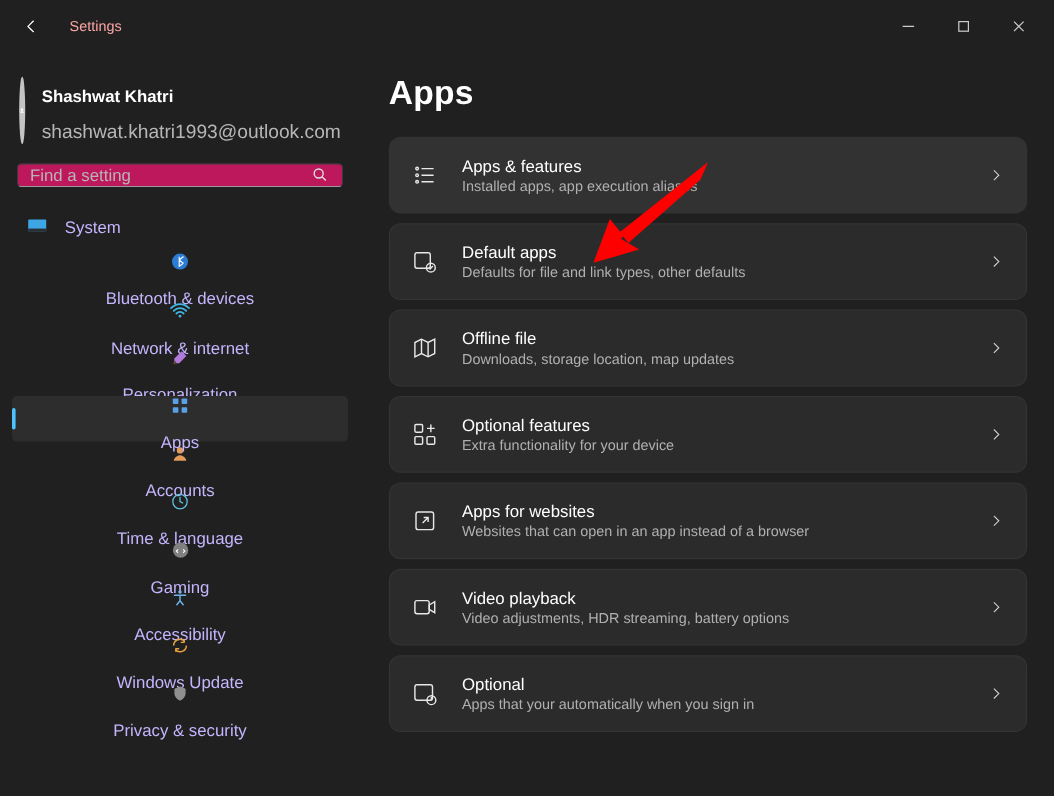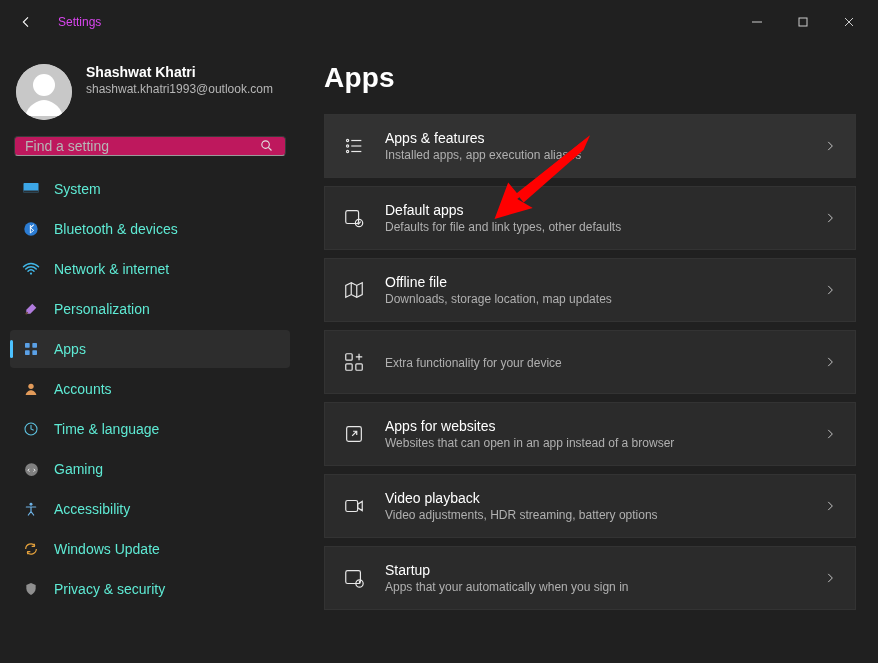--- a/index.html
+++ b/index.html
@@ -15,53 +15,53 @@
     }
     .titlebar {
       display: flex;
       align-items: center;
       justify-content: space-between;
       height: 44px;
       padding: 0 6px 0 16px;
     }
     .titlebar-left { display: flex; align-items: center; gap: 18px; }
     .back-btn { width: 20px; height: 20px; display:flex; align-items:center; justify-content:center; color:#fff; cursor:pointer; }
-    .app-title { font-size: 12px; color: #d946ef; margin-left: 4px; }
+    .app-title { font-size: 12px; color: #fca5a5; margin-left: 4px; }
     .win-controls { display: flex; }
     .win-btn { width: 46px; height: 32px; display:flex; align-items:center; justify-content:center; color:#ccc; cursor:pointer; }
 
     .content { display: flex; height: calc(100% - 44px); }
     .sidebar { width: 300px; padding: 12px 8px; }
-    .user-block { display:flex; align-items:flex-start; gap: 14px; padding: 8px 8px 16px 8px; }
+    .user-block { display:flex; align-items:flex-end; gap: 14px; padding: 8px 8px 16px 8px; }
     .avatar { width: 56px; height: 56px; border-radius: 50%; background: #c4c4c4; display:flex; align-items:center; justify-content:center; overflow:hidden;}
     .avatar svg { width: 56px; height: 56px; }
     .user-name { font-size: 14px; font-weight:600; }
-    .user-email { font-size: 12px; color: #b6b6b6; margin-top:2px; }
+    .user-email { font-size: 16px; color: #b6b6b6; margin-top:14px; }
     .search-wrap { padding: 0 6px 14px 6px; }
     .search {
       width: 100%; height: 20px; background: #be185d; border: 1px solid #3a3a3a; border-bottom: 1px solid #9a9a9a;
       border-radius: 4px; display:flex; align-items:center; padding: 0 10px; color:#c7c7c7;
     }
     .search input { flex:1; background:transparent; border:none; outline:none; color:#fff; font-size:14px; }
     .search input::placeholder { color:#b6b6b6; }
     .search .sicon { width:16px; height:16px; color:#e2e2e2; }
 
     .nav { list-style:none; padding: 0 2px; }
-    .nav-item { display:flex; align-items:center; gap: 14px; height: 38px; padding: 0 12px; border-radius: 4px; cursor:pointer; font-size:14px; color:#5eead4;}
+    .nav-item { display:flex; align-items:center; gap: 14px; height: 38px; padding: 0 12px; border-radius: 4px; cursor:pointer; font-size:14px; color:#c4b5fd;}
     .nav-item.selected { background: #2d2d2d; position: relative; }
     .nav-item.selected::before {
       content:""; position:absolute; left:0; top:10px; bottom:10px; width:3px; background:#4cc2ff; border-radius:3px;
     }
     .nav-icon { width:18px; height:18px; display:flex; align-items:center; justify-content:center; }
-    .nav-item + .nav-item { margin-top: 2px; }
+    .nav-item + .nav-item { margin-top: 2px; flex-direction: column; }
 
     .main { flex:1; padding: 18px 22px 16px 24px; overflow:auto; }
     .page-title { font-size: 28px; font-weight:600; margin-bottom: 20px; letter-spacing: 0.2px; }
     .card {
-      background: #2b2b2b; border: 1px solid #333; border-radius: 0; height: 64px;
+      background: #2b2b2b; border: 1px solid #333; border-radius: 10px; height: 64px;
       display:flex; align-items:center; padding: 0 18px; cursor:pointer; gap: 20px; margin-bottom: 8px;
     }
     .card.highlight { background:#323232; }
     .card-icon { width:22px; height:22px; color:#e8e8e8; display:flex; align-items:center; justify-content:center; flex-shrink:0;}
     .card-text { flex:1; }
     .card-title { font-size: 14px; color:#fff; }
     .card-sub { font-size: 12px; color:#b0b0b0; margin-top:2px; }
     .chevron { width:14px; height:14px; color:#d0d0d0; }
 
     .arrow-annotation {
@@ -290,20 +290,21 @@
     <div class="card">
       <span class="card-icon">
           <svg viewBox="0 0 24 24" width="22" height="22" fill="none" stroke="currentColor" stroke-width="1.3">
             <rect x="3" y="3" width="7" height="7" rx="1"></rect>
             <rect x="3" y="14" width="7" height="7" rx="1"></rect>
             <rect x="14" y="14" width="7" height="7" rx="1"></rect>
             <path d="M17.5 3v7M14 6.5h7"></path>
           </svg>
         </span>
       <div class="card-text">
+          <div class="card-title">Optional features</div>
           <div class="card-sub">Extra functionality for your device</div>
         </div>
       <span class="chevron"><svg viewBox="0 0 24 24" width="14" height="14" fill="none" stroke="currentColor" stroke-width="1.6">
             <path d="M9 5l7 7-7 7"></path>
           </svg></span>
     </div>
 
     <div class="card">
       <span class="card-icon">
           <svg viewBox="0 0 24 24" width="22" height="22" fill="none" stroke="currentColor" stroke-width="1.3">
@@ -338,21 +339,21 @@
 
     <div class="card">
       <span class="card-icon">
           <svg viewBox="0 0 24 24" width="22" height="22" fill="none" stroke="currentColor" stroke-width="1.3">
             <rect x="3" y="4" width="16" height="14" rx="2"></rect>
             <circle cx="18" cy="18" r="4"></circle>
             <path d="M18 15v3M14.5 18h.01"></path>
           </svg>
         </span>
       <div class="card-text">
-          <div class="card-title">Startup</div>
+          <div class="card-title">Optional</div>
           <div class="card-sub">Apps that your automatically when you sign in</div>
         </div>
       <span class="chevron"><svg viewBox="0 0 24 24" width="14" height="14" fill="none" stroke="currentColor" stroke-width="1.6">
             <path d="M9 5l7 7-7 7"></path>
           </svg></span>
     </div>
   </div>
 </div>
 
 <svg class="arrow-annotation" viewBox="0 0 140 110">

